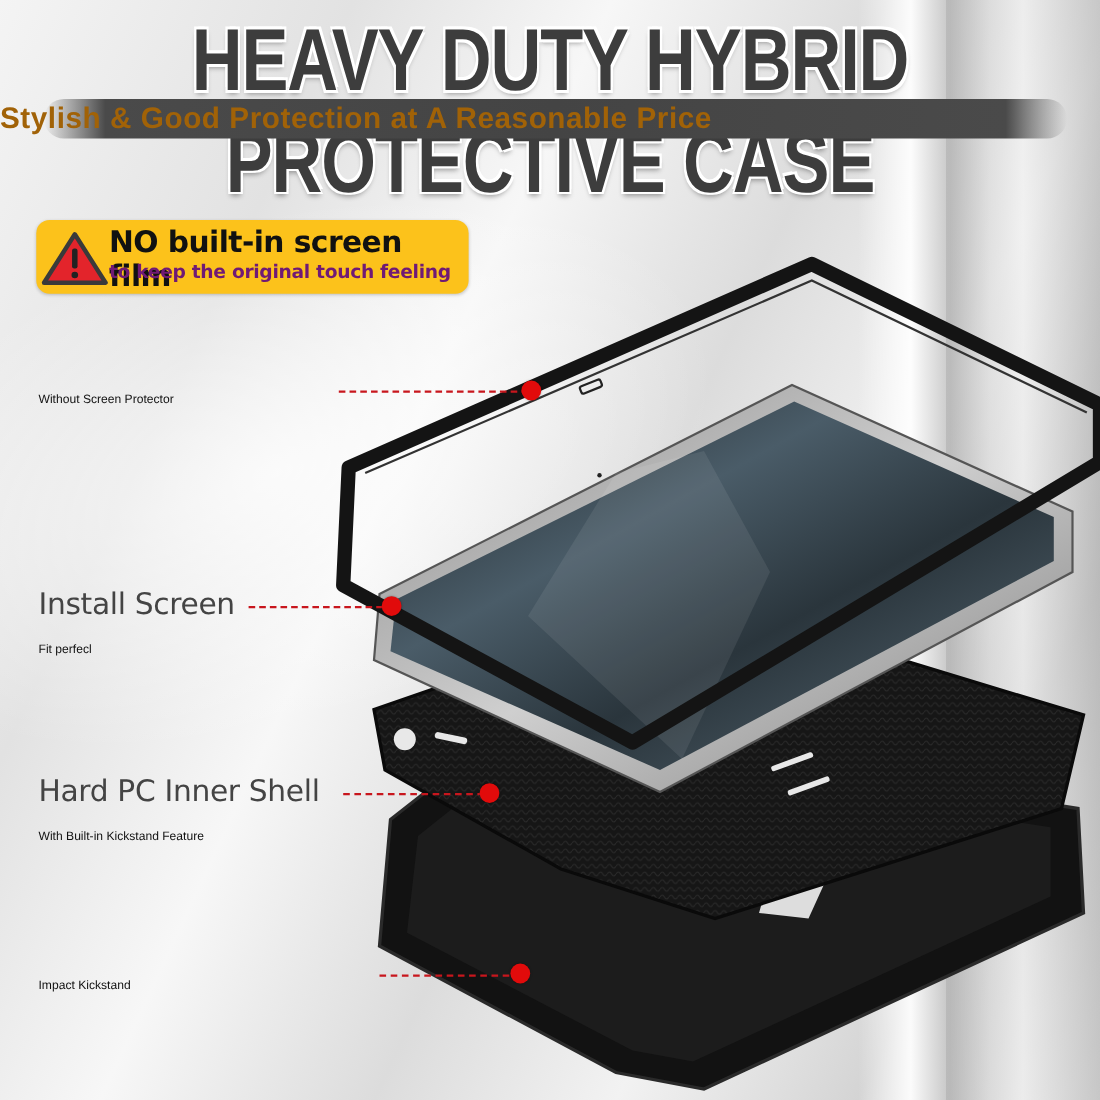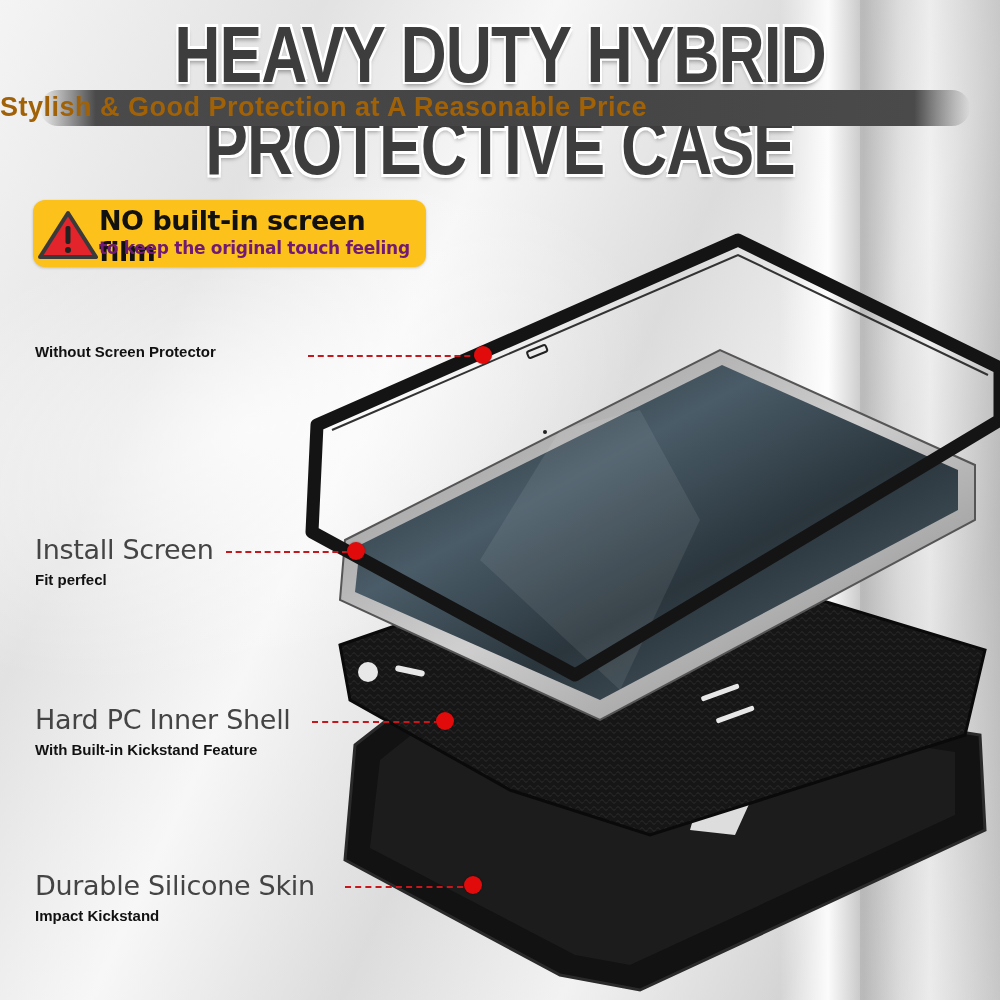--- a/index.html
+++ b/index.html
@@ -22,21 +22,21 @@
     font-weight:bold;font-size:27px;letter-spacing:.5px;}
 
   .warn{position:absolute;left:33px;top:200px;width:393px;height:67px;background:#fcc21b;border-radius:12px;
     box-shadow:0 1px 3px rgba(0,0,0,.2);}
   .warn-icon{position:absolute;left:4px;top:10px;width:62px;height:50px;}
   .warn-title{position:absolute;left:66px;top:5px;font-weight:bold;font-size:27px;color:#111;font-family:"DejaVu Sans",sans-serif;letter-spacing:-.5px;}
   .warn-sub{position:absolute;left:66px;top:38px;font-weight:bold;font-size:17px;color:#701a75;font-family:"DejaVu Sans",sans-serif;letter-spacing:-.3px;}
 
   .label{position:absolute;left:35px;}
   .label .main{font-size:27px;color:#444;font-family:"DejaVu Sans",sans-serif;letter-spacing:-.3px;white-space:nowrap;}
-  .label .sub{font-size:15px;font-weight:bold;color:#111;margin-top:6px;white-space:nowrap;}
+  .label .sub{font-size:11px;font-weight:normal;color:#111;margin-top:20px;white-space:nowrap;}
   .leader{position:absolute;height:0;border-top:2.5px dashed #c8161d;}
   .dot{position:absolute;width:18px;height:18px;border-radius:50%;background:#e10b0b;box-shadow:0 0 2px rgba(0,0,0,.4);z-index:5;}
 
   .product{position:absolute;left:0;top:0;width:1000px;height:1000px;pointer-events:none;}
 </style>
 </head>
 <body>
 
 <div class="swoosh sw1"></div>
 <div class="swoosh sw2"></div>
@@ -118,17 +118,16 @@
 <div class="dot" style="left:347px;top:542px"></div>
 
 <div class="label" style="top:704px">
   <div class="main">Hard PC Inner Shell</div>
   <div class="sub">With Built-in Kickstand Feature</div>
 </div>
 <div class="leader" style="left:312px;top:721px;width:128px"></div>
 <div class="dot" style="left:436px;top:712px"></div>
 
 <div class="label" style="top:870px">
-  <div class="main">Durable Silicone Skin</div>
   <div class="sub">Impact Kickstand</div>
 </div>
 <div class="leader" style="left:345px;top:886px;width:118px"></div>
 <div class="dot" style="left:464px;top:876px"></div>
 
 </body></html>

